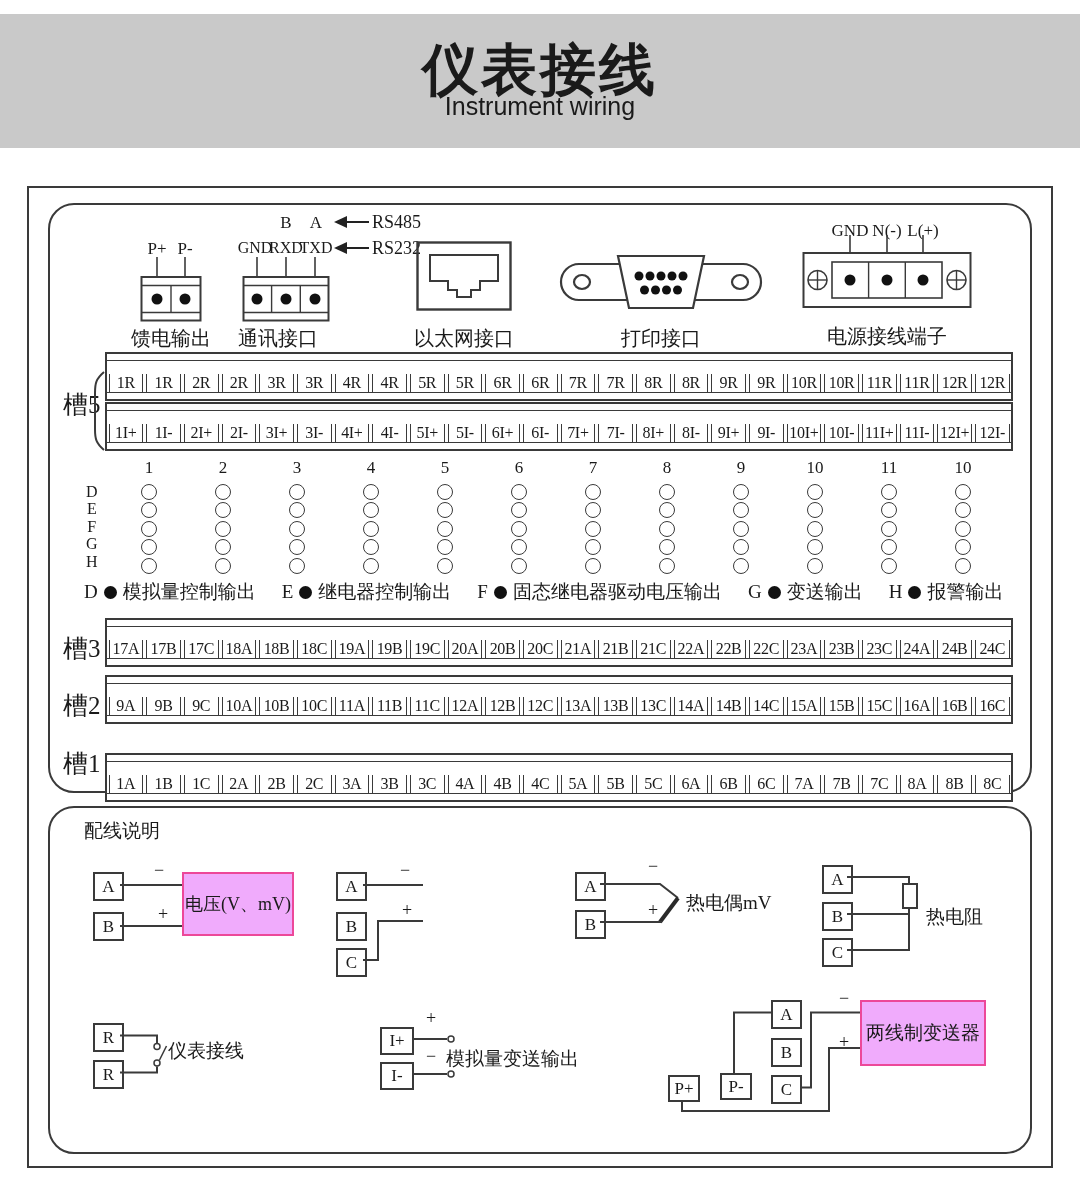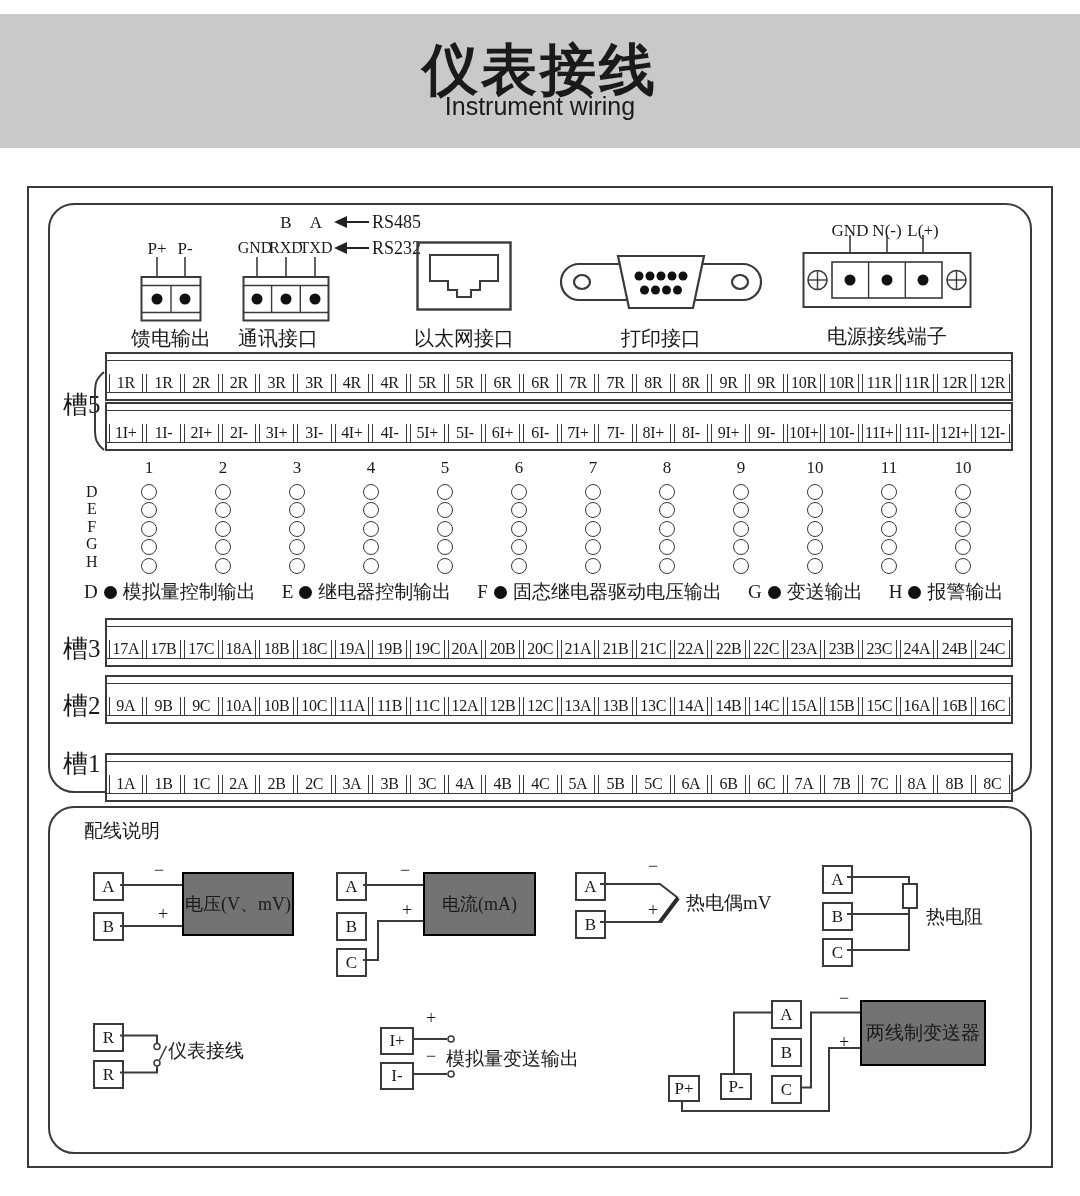--- a/index.html
+++ b/index.html
@@ -46,21 +46,21 @@
   .mrowlabel{font-size:16px;line-height:14px;margin-top:3.5px;height:14px}
   
   .legend{position:absolute;left:34px;top:374px;display:flex;gap:26px;align-items:center}
   .litem{display:flex;align-items:center;white-space:nowrap}
   .lletter{font-size:19px}
   .ldot{width:13px;height:13px;border-radius:50%;background:#111;margin:0 6px}
   .ltext{font-size:19px}
   
   .tbox{position:absolute;width:27px;height:25px;border:2px solid #3a3a3a;background:#fff;
     display:flex;align-items:center;justify-content:center;font-size:17px}
-  .dbox{position:absolute;border:2px solid #000000;background:#737373;display:flex;align-items:center;justify-content:center;font-size:18px;white-space:nowrap}
+  .dbox{position:absolute;border:2px solid #ec4899;background:#f0abfc;display:flex;align-items:center;justify-content:center;font-size:18px;white-space:nowrap}
   .wire-h{position:absolute;height:2px;background:#3a3a3a}
   .wire-v{position:absolute;width:2px;background:#3a3a3a}
   .sign{position:absolute;font-size:18px}
   .wlabel{position:absolute;font-size:19px;white-space:nowrap}
   .resistor{position:absolute;width:12px;height:22px;border:2px solid #3a3a3a;background:#fff}
   svg{display:block}
 </style>
 </head>
 <body>
 
@@ -494,21 +494,20 @@
 
     <div class="tbox" style="left:286px;top:64px">A</div>
     <div class="tbox" style="left:286px;top:104px">B</div>
     <div class="tbox" style="left:286px;top:140px">C</div>
     <div class="wire-h" style="left:313px;top:76px;width:60px"></div>
     <div class="wire-h" style="left:313px;top:151px;width:16px"></div>
     <div class="wire-v" style="left:327px;top:112px;height:41px"></div>
     <div class="wire-h" style="left:327px;top:112px;width:46px"></div>
     <span class="sign" style="left:350px;top:52px">−</span>
     <span class="sign" style="left:352px;top:92px">+</span>
-    <div class="dbox" style="left:373px;top:64px;width:109px;height:60px">电流(mA)</div>
 
     <div class="tbox" style="left:525px;top:64px">A</div>
     <div class="tbox" style="left:525px;top:102px">B</div>
     <svg class="abs" style="left:550px;top:60px" width="100" height="64">
       <polyline points="0,16 60,16 78,30" stroke="#3a3a3a" stroke-width="2" fill="none"></polyline>
       <line x1="78" y1="30" x2="60" y2="54" stroke="#2a2a2a" stroke-width="4"></line>
       <line x1="62" y1="54" x2="0" y2="54" stroke="#3a3a3a" stroke-width="2"></line>
     </svg>
     <span class="sign" style="left:598px;top:48px">−</span>
     <span class="sign" style="left:598px;top:92px">+</span>

